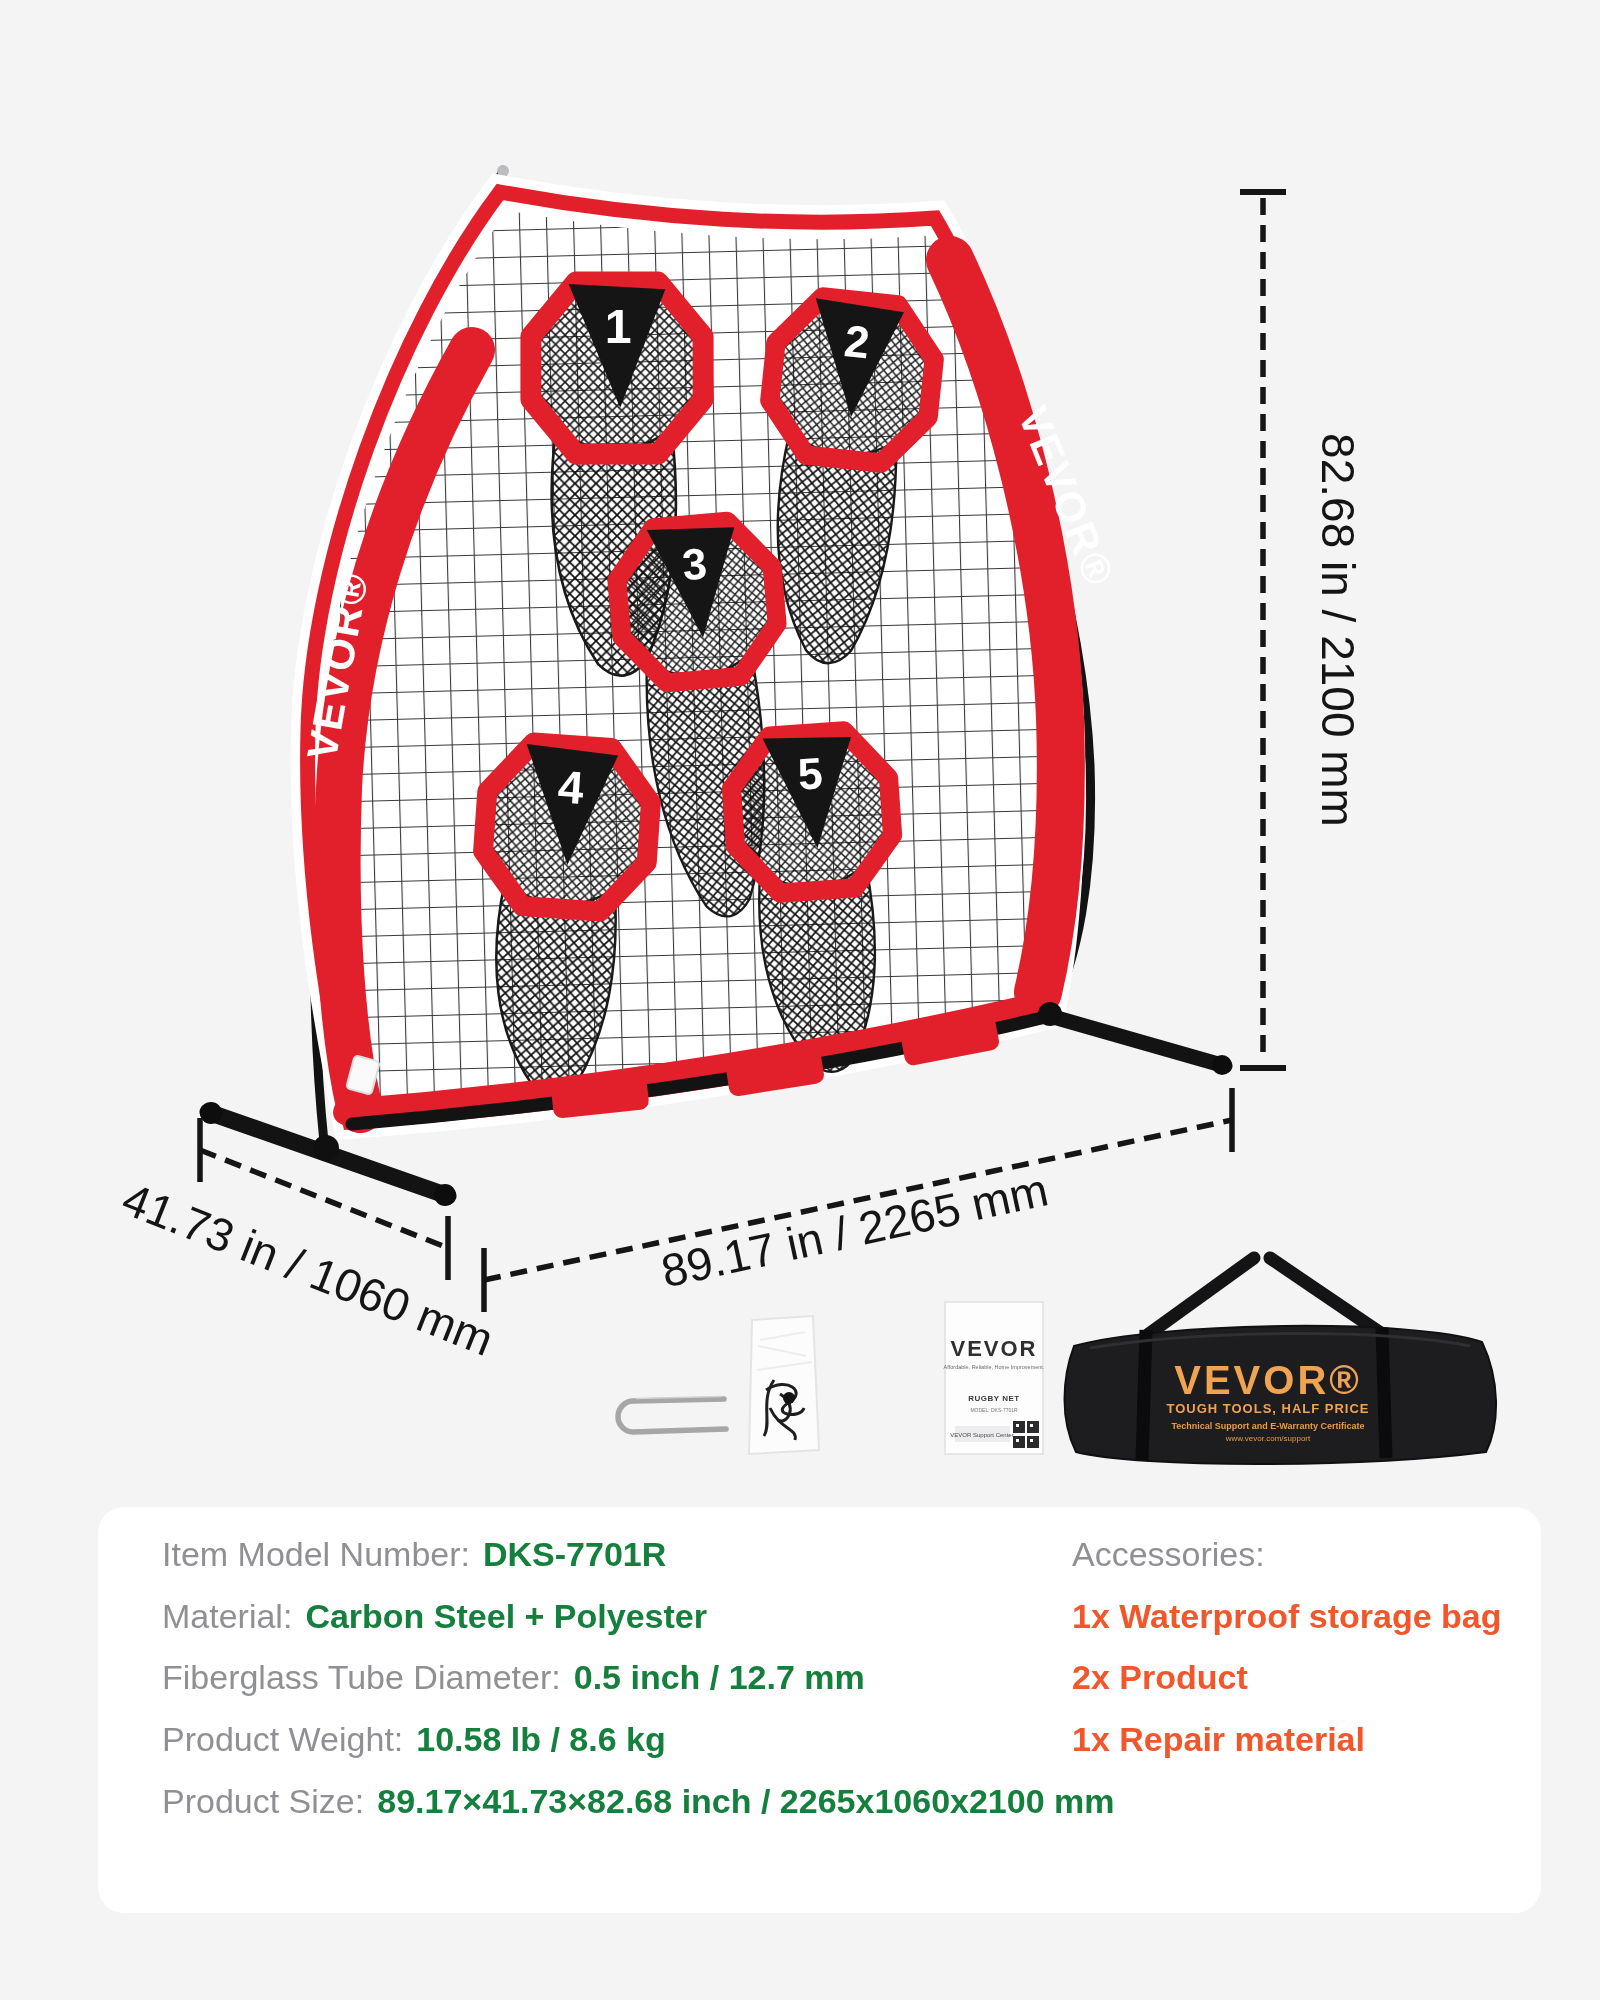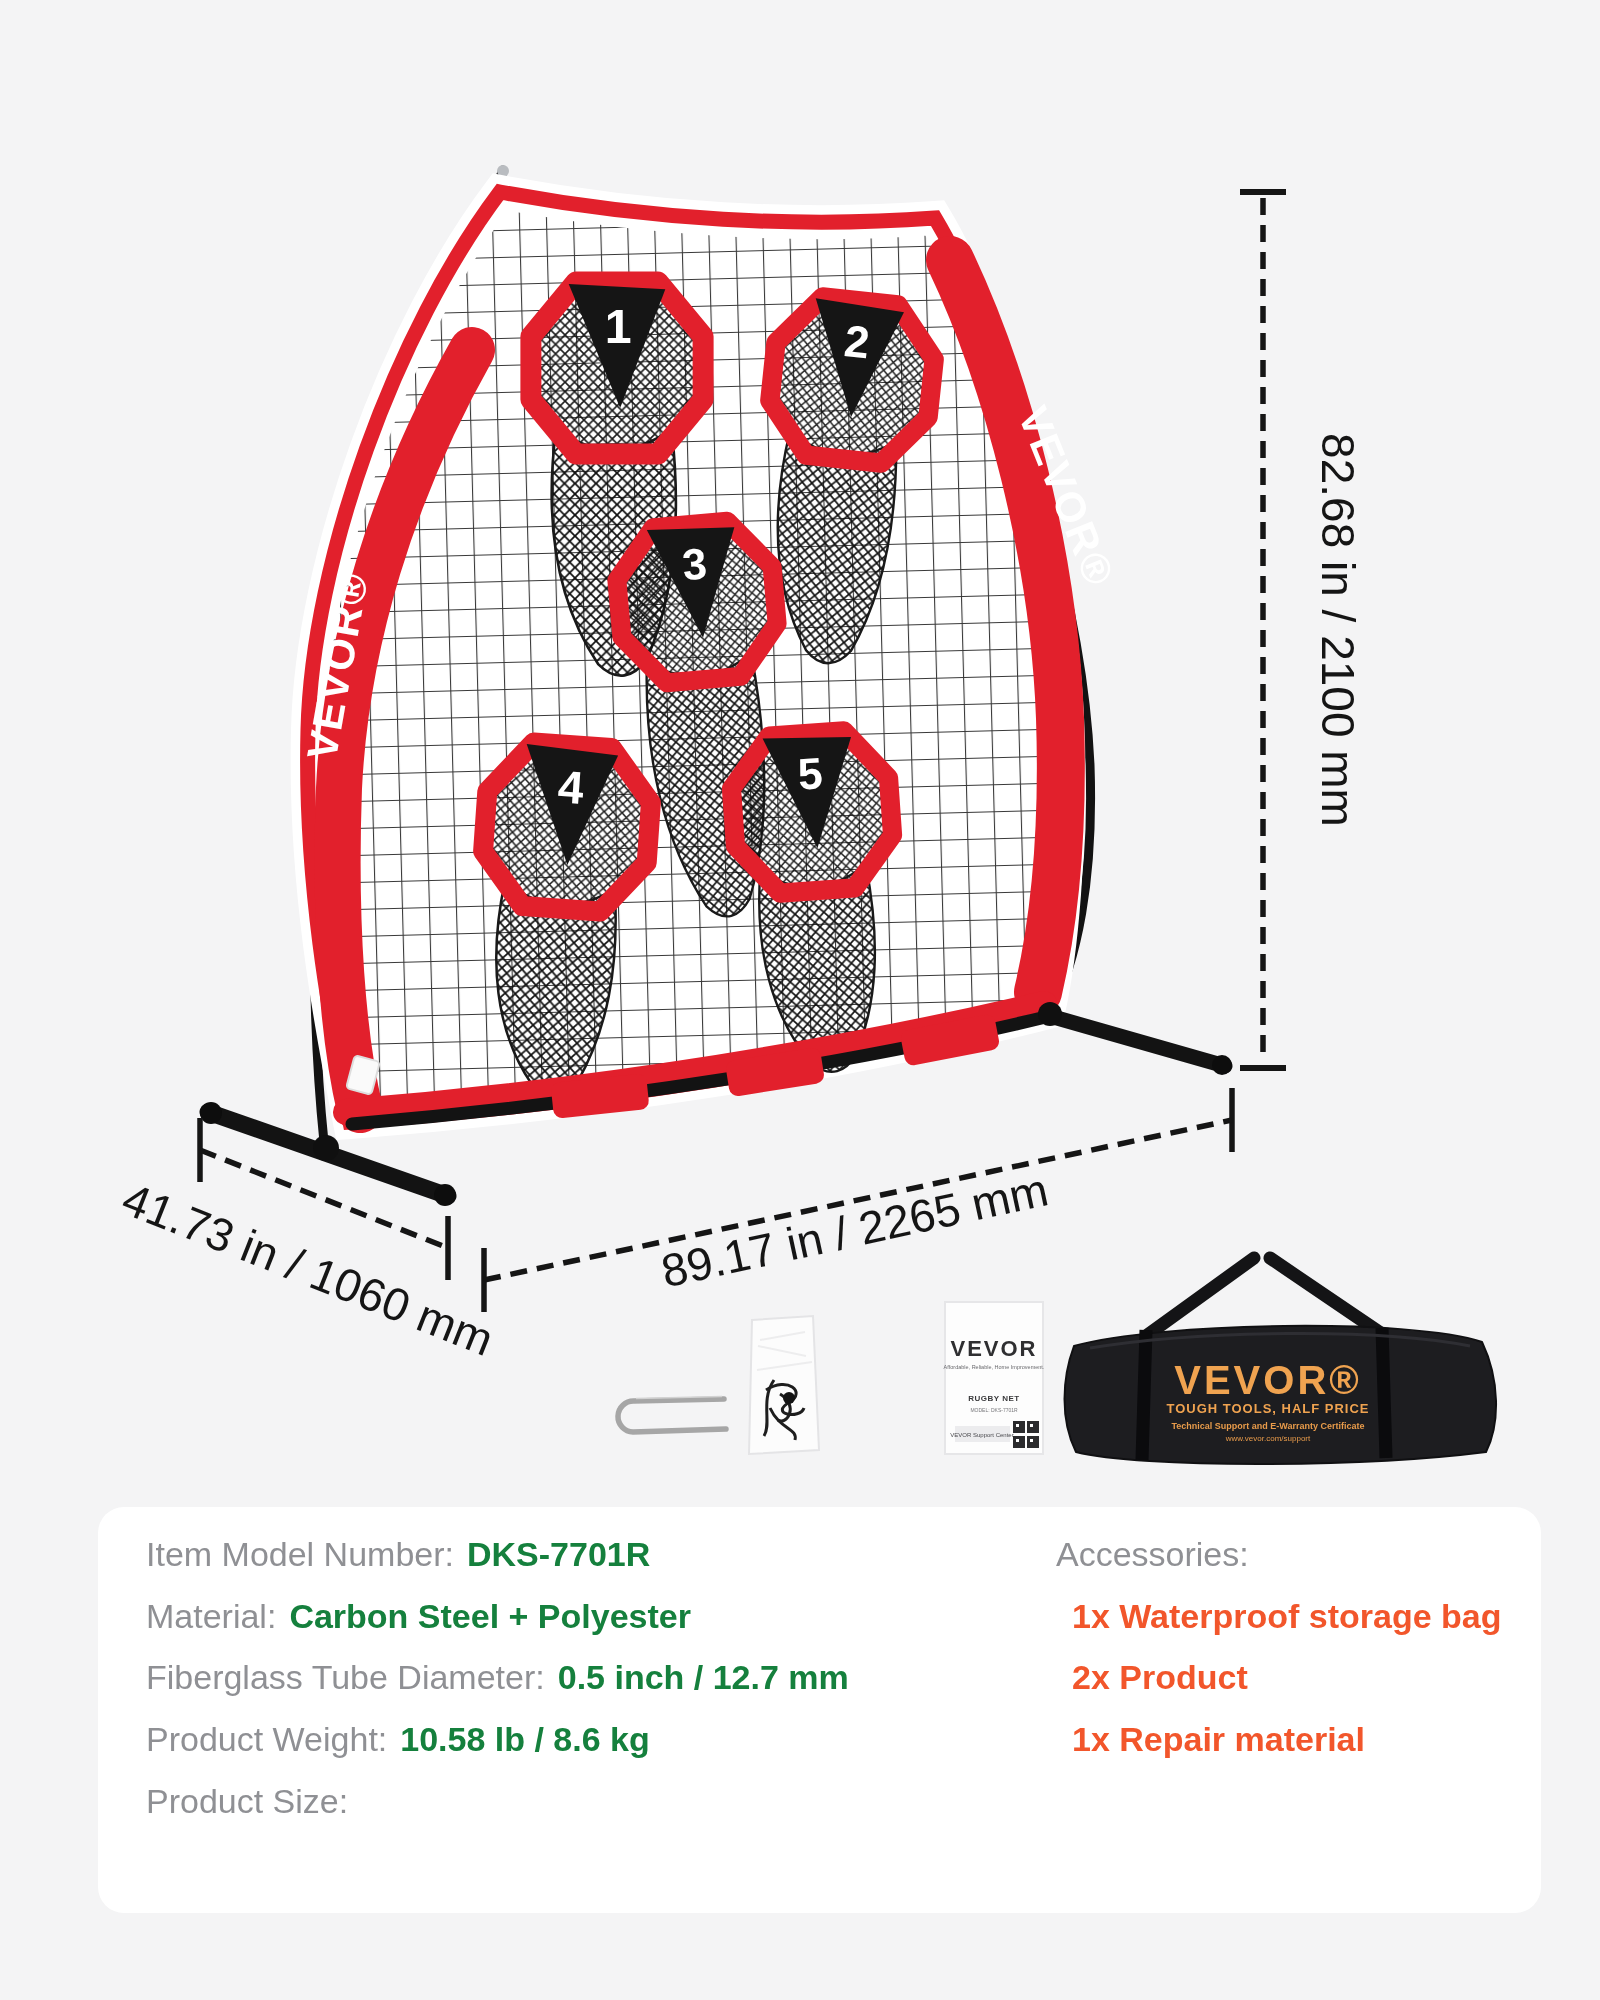--- a/index.html
+++ b/index.html
@@ -23,21 +23,21 @@
   .bag-line3{font-size:8px;fill:#e89b4a;}
 
   .panel{
     position:absolute;left:98px;top:1507px;width:1443px;height:406px;
     background:#ffffff;border-radius:26px;
   }
   .col{position:absolute;top:17px;display:flex;flex-direction:column;}
   .col-left{left:48px;}
   .col-right{left:958px;}
   .spec-row{height:61.6px;display:flex;align-items:center;font-size:34px;white-space:nowrap;}
-  .spec-label{color:#8f9094;}
+  .spec-label{color:#8f9094;margin-left:16px;}
   .spec-value{color:#15803d;font-weight:700;margin-left:13px;}
   .acc-value{color:#f2562b;font-weight:700;margin-left:16px;}
 </style>
 </head>
 <body>
 
 <svg id="art" width="1600" height="1480" viewBox="0 0 1600 1480">
   <defs>
     <pattern id="netgrid" width="27" height="27" patternUnits="userSpaceOnUse" patternTransform="rotate(-1.5)">
       <path d="M 0 0 H 27 M 0 0 V 27" fill="none" stroke="#222222" stroke-width="2.2"></path>
@@ -226,20 +226,21 @@
     <div class="spec-row">
       <span class="spec-label">Fiberglass Tube Diameter:</span>
       <span class="spec-value">0.5 inch / 12.7 mm</span>
     </div>
     <div class="spec-row">
       <span class="spec-label">Product Weight:</span>
       <span class="spec-value">10.58 lb / 8.6 kg</span>
     </div>
     <div class="spec-row">
       <span class="spec-label">Product Size:</span>
+      <span class="spec-value">89.17×41.73×82.68 inch / 2265x1060x2100 mm</span>
     </div>
   </div>
   <div class="col col-right">
     <div class="spec-row">
       <span class="spec-label">Accessories:</span>
     </div>
     <div class="spec-row">
       <span class="acc-value">1x Waterproof storage bag</span>
     </div>
     <div class="spec-row">

